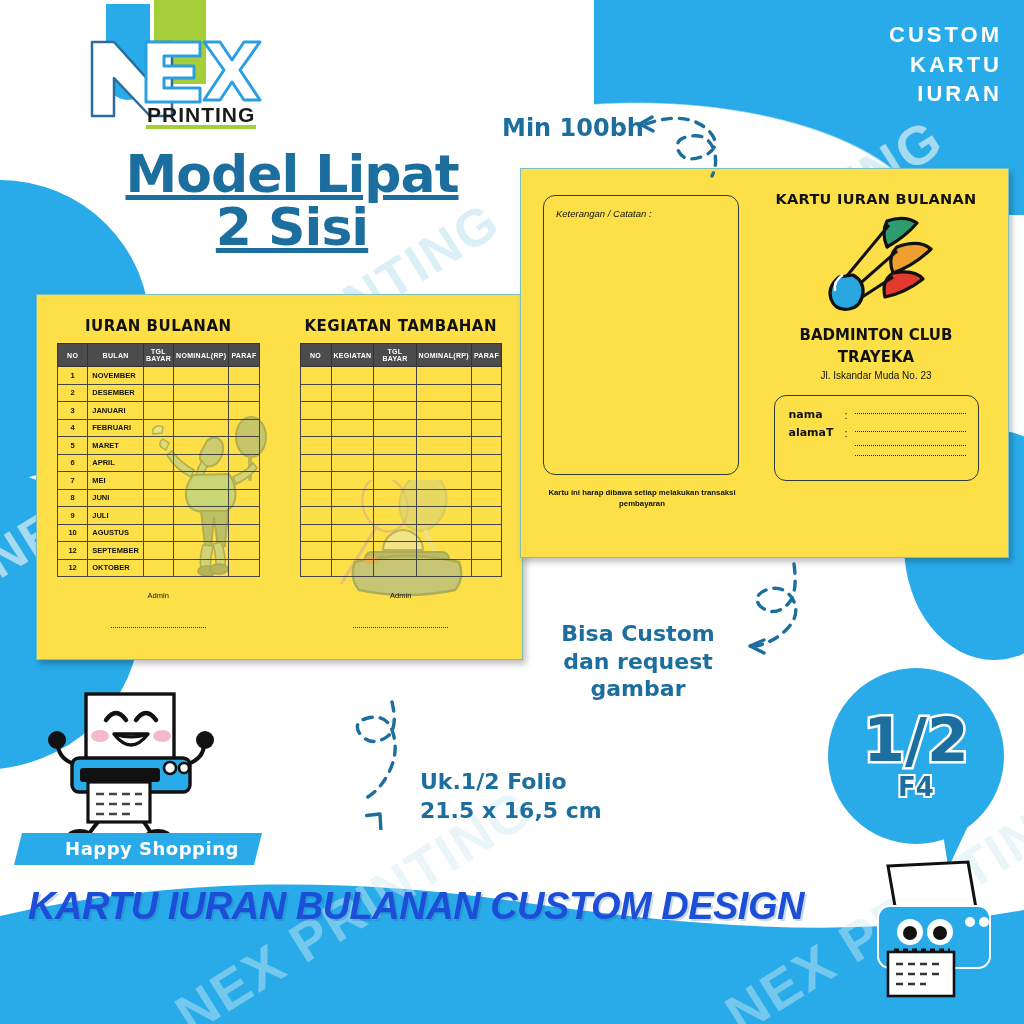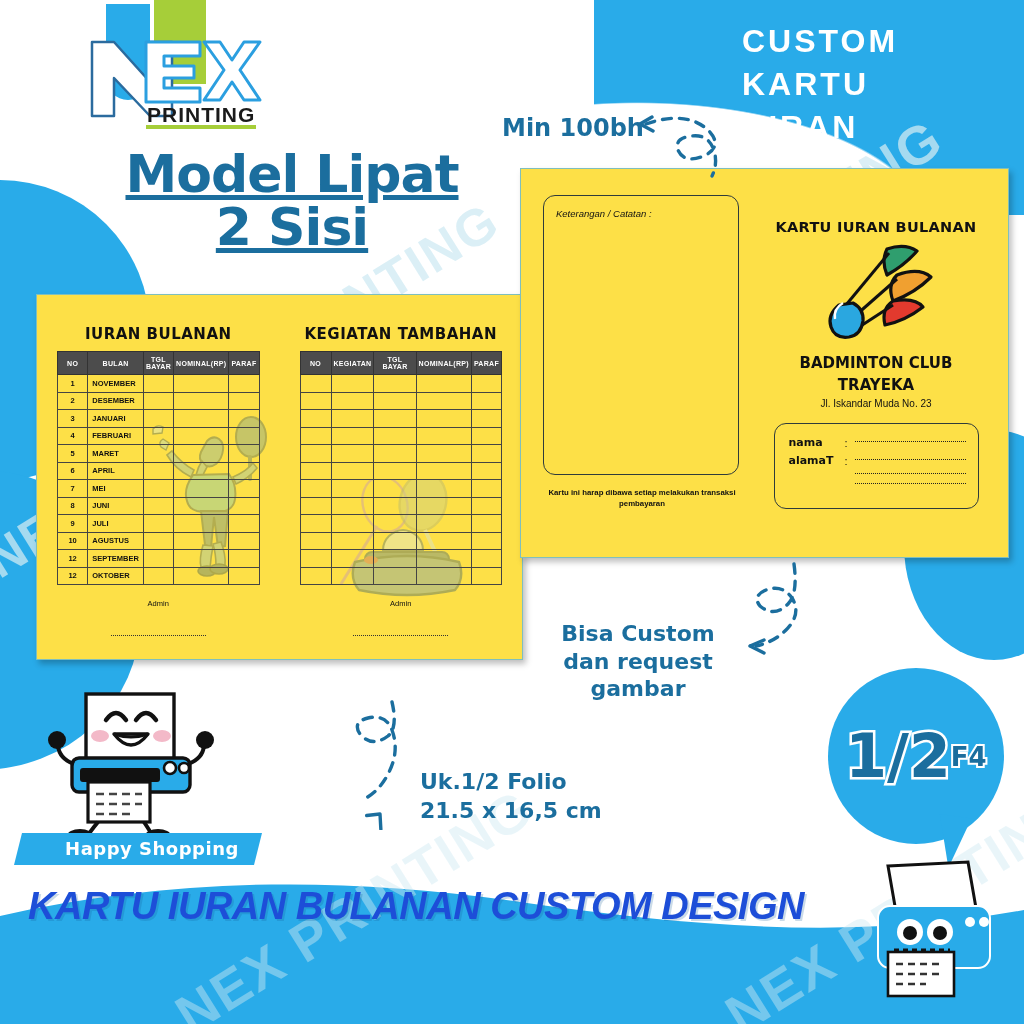--- a/index.html
+++ b/index.html
@@ -48,22 +48,22 @@
   .headline{
     position:absolute;left:92px;top:148px;width:400px;
     color:#1B6E9E;font-weight:bold;line-height:1.02;text-align:center;
     font-family:"DejaVu Sans",sans-serif;letter-spacing:-1px;text-decoration:underline;
   }
   .headline .l1{font-size:52px;display:block;}
   .headline .l2{font-size:52px;display:block;}
 
   
   .toplabel{
-    position:absolute;right:22px;top:20px;width:260px;color:#fff;
-    font-weight:bold;font-size:32px;line-height:1.35;letter-spacing:3px;
+    position:absolute;right:22px;top:20px;width:260px;text-align:right;color:#fff;
+    font-weight:bold;font-size:22px;line-height:1.35;letter-spacing:3px;
     font-family:"Liberation Sans",sans-serif;
   }
 
   
   .card{
     position:absolute;background:#fde047;box-shadow:3px 4px 6px rgba(0,0,0,.25);
     border:1px solid #7fbfbd;
   }
   #card-inside{left:36px;top:294px;width:485px;height:364px;}
   #card-cover{left:520px;top:168px;width:487px;height:388px;}
@@ -78,21 +78,21 @@
     font-family:"Liberation Sans",sans-serif;}
   table.kartu th{
     background:#4c4c4c;color:#fff;font-size:7px;font-weight:bold;letter-spacing:.3px;
     border:1px solid #333;padding:4px 2px;text-align:center;
   }
   table.kartu td{
     border:1px solid #444;height:16.5px;padding:0 4px;color:#111;font-size:7.5px;
     font-weight:bold;background:transparent;
   }
   table.kartu td.c{text-align:center;width:22px;}
-  .half{position:absolute;top:16px;width:50%;height:100%;box-sizing:border-box;padding:0 20px;}
+  .half{position:absolute;top:8px;width:50%;height:100%;box-sizing:border-box;padding:0 20px;}
   .admin{
     text-align:center;font-size:7.5px;color:#111;margin-top:14px;
     font-family:"Liberation Sans",sans-serif;
   }
   .sigline{
     width:95px;margin:26px auto 0 auto;border-bottom:1.5px dotted #333;height:1px;
   }
 
   
   .note-box{
@@ -101,21 +101,21 @@
   }
   .note-label{font-style:italic;font-size:9.5px;color:#111;font-family:"Liberation Sans",sans-serif;}
   .note-foot{
     position:absolute;left:16px;top:318px;width:210px;text-align:center;
     font-size:7.8px;font-weight:bold;color:#111;line-height:1.45;
     font-family:"Liberation Sans",sans-serif;
   }
   .cover-right{position:absolute;left:240px;top:22px;width:230px;height:340px;text-align:center;}
   .cover-title{
     font-family:"DejaVu Sans",sans-serif;font-weight:bold;font-size:14.5px;color:#111;
-    letter-spacing:.3px;margin-top:28px;
+    letter-spacing:.3px;
   }
   .club-name{
     font-family:"DejaVu Sans",sans-serif;font-weight:bold;font-size:15px;color:#111;
     line-height:1.18;margin-top:4px;
   }
   .club-addr{font-size:10px;color:#111;margin-top:4px;font-family:"Liberation Sans",sans-serif;}
   .id-box{
     margin:14px auto 0 auto;width:205px;height:86px;border:1.4px solid #2f3b3b;border-radius:12px;
     box-sizing:border-box;padding:12px 12px 16px 14px;text-align:left;
   }
@@ -132,21 +132,21 @@
     position:absolute;color:#1B6E9E;font-weight:bold;
     font-family:"DejaVu Sans",sans-serif;line-height:1.2;
   }
   #ann-min{left:502px;top:114px;font-size:24px;}
   #ann-custom{left:548px;top:620px;font-size:22px;width:180px;text-align:center;line-height:1.25;}
   #ann-size{left:420px;top:768px;font-size:22px;line-height:1.3;}
 
   
   .badge{
     position:absolute;left:828px;top:668px;width:176px;height:176px;border-radius:50%;
-    background:#29ABE9;display:flex;flex-direction:row;align-items:center;justify-content:center;
+    background:#29ABE9;display:flex;flex-direction:column;align-items:center;justify-content:center;
   }
   .badge .tail{
     position:absolute;left:108px;top:148px;width:0;height:0;
     border-left:16px solid transparent;border-right:16px solid transparent;
     border-top:52px solid #29ABE9;transform:rotate(8deg);
   }
   .badge .big{
     font-family:"DejaVu Sans",sans-serif;font-weight:bold;font-size:60px;color:#1B6E9E;
     -webkit-text-stroke:5px #fff;paint-order:stroke fill;line-height:1;position:relative;z-index:2;
   }

